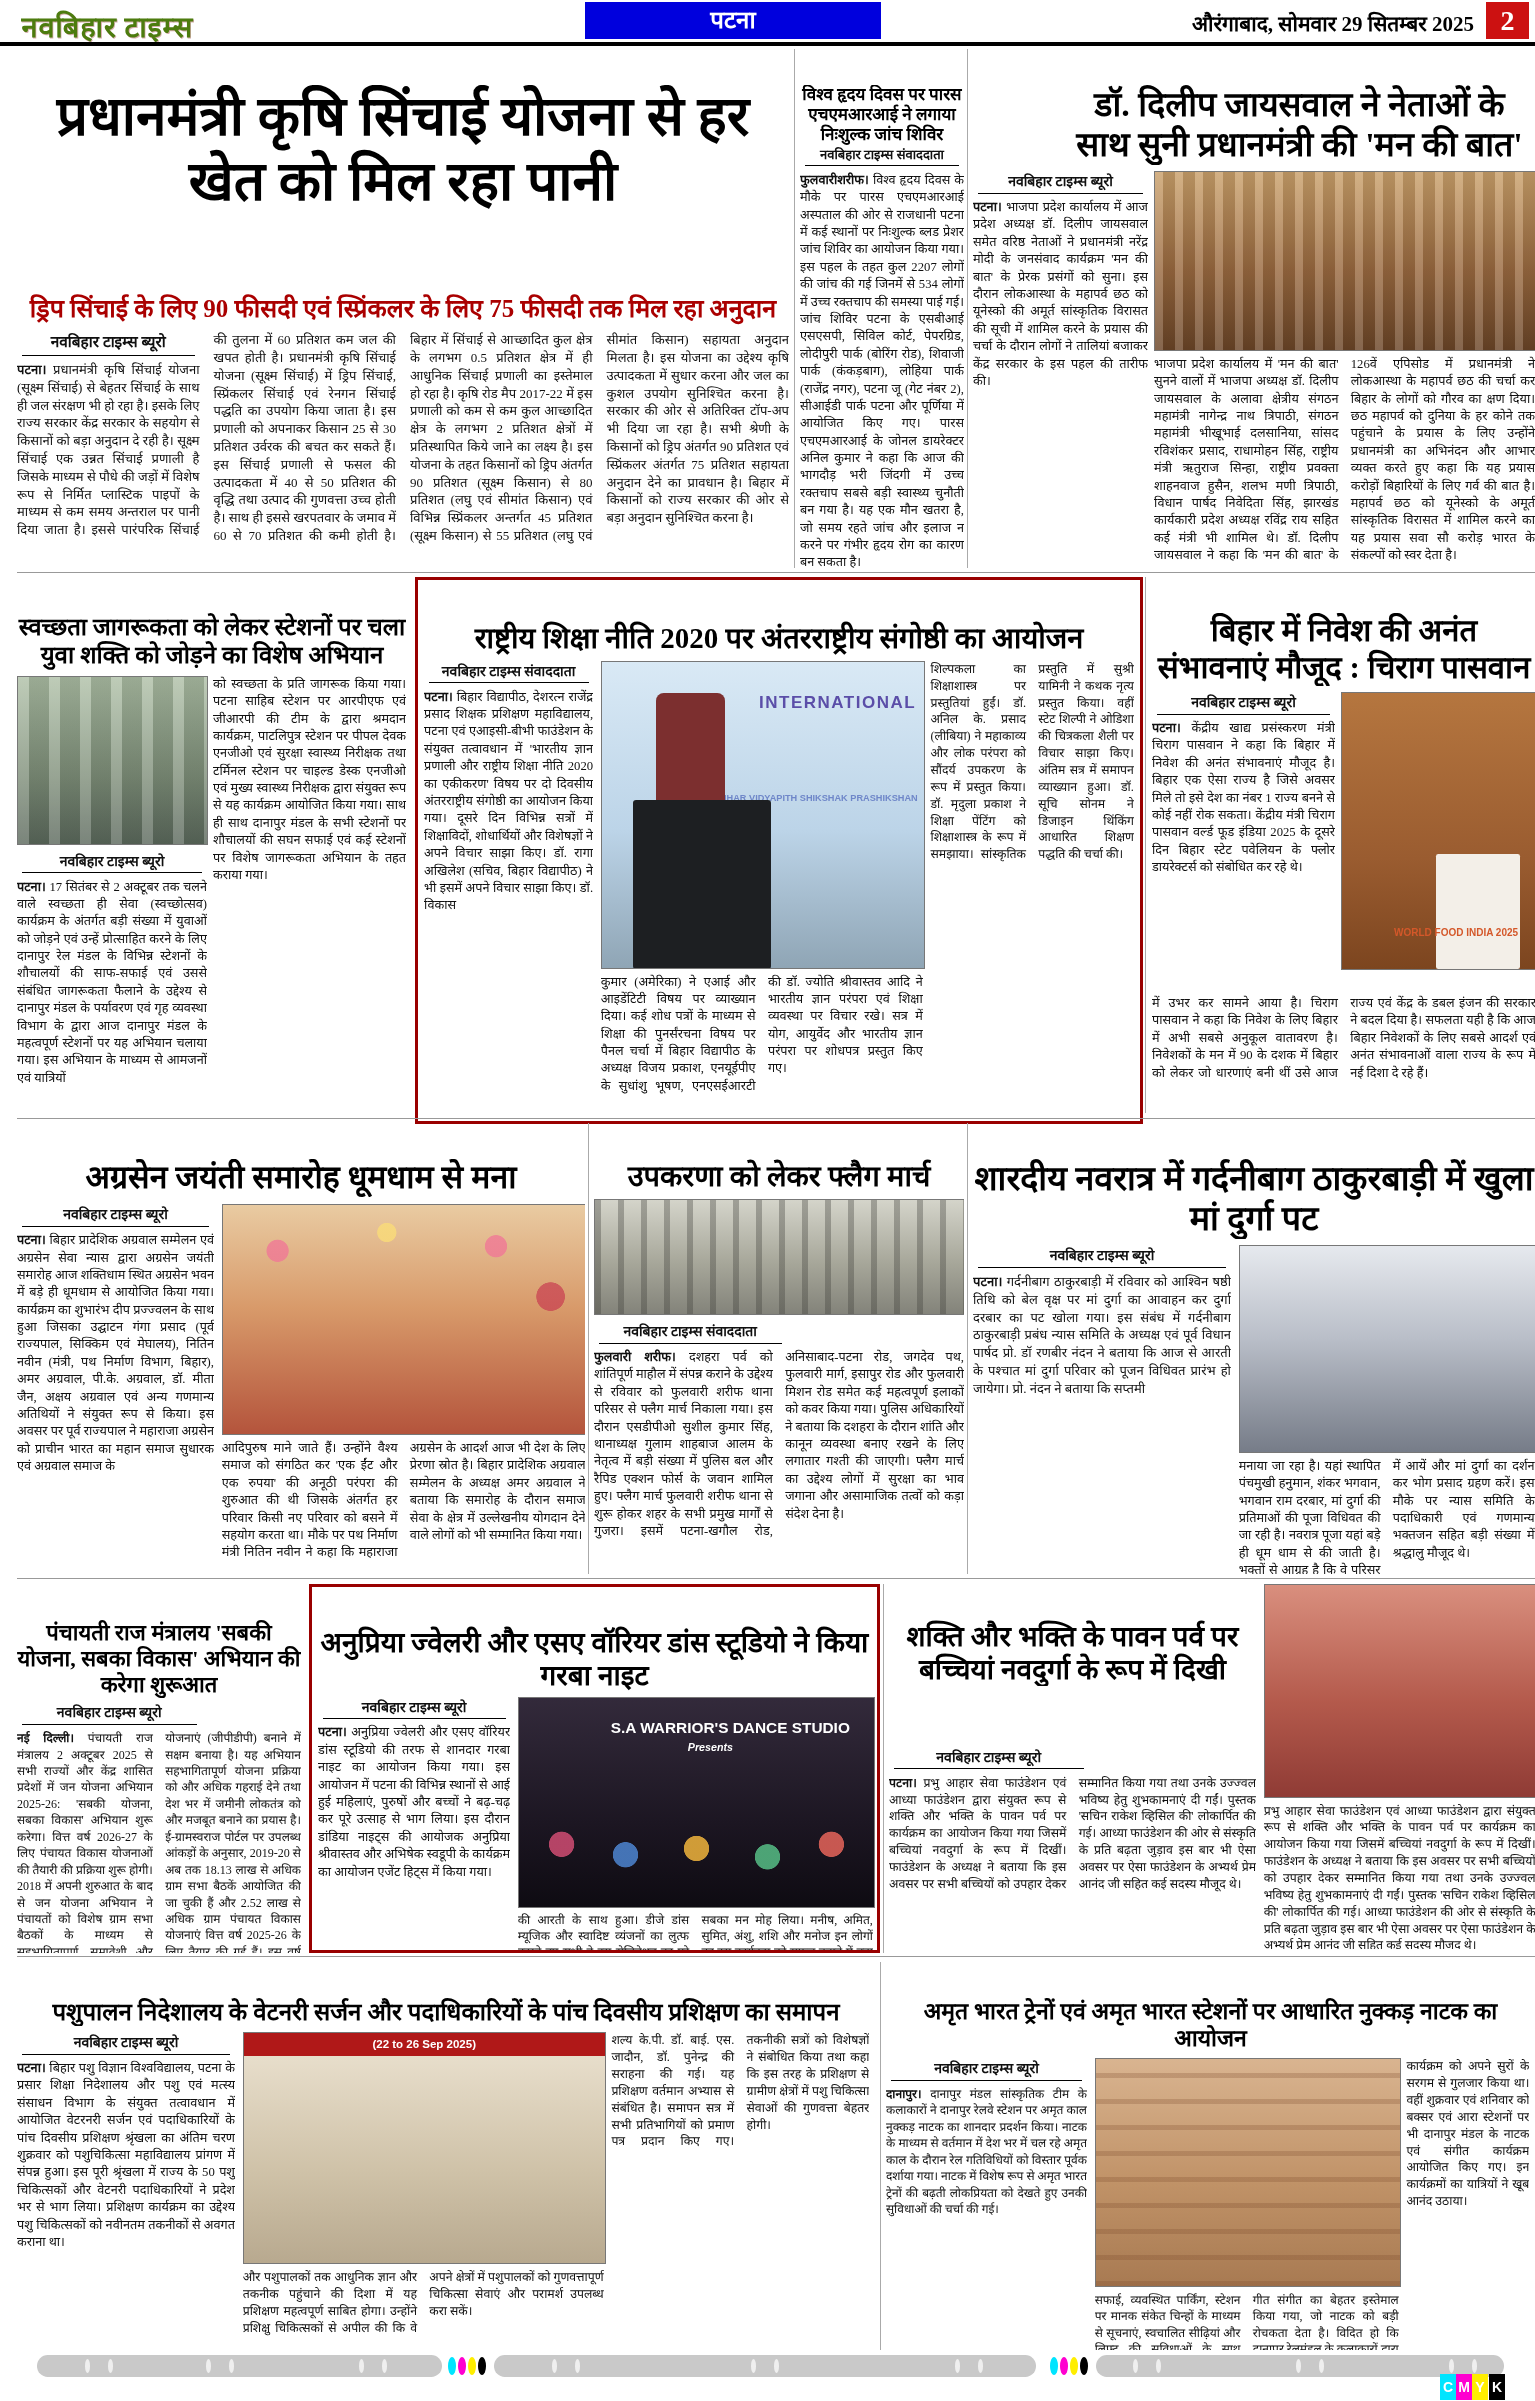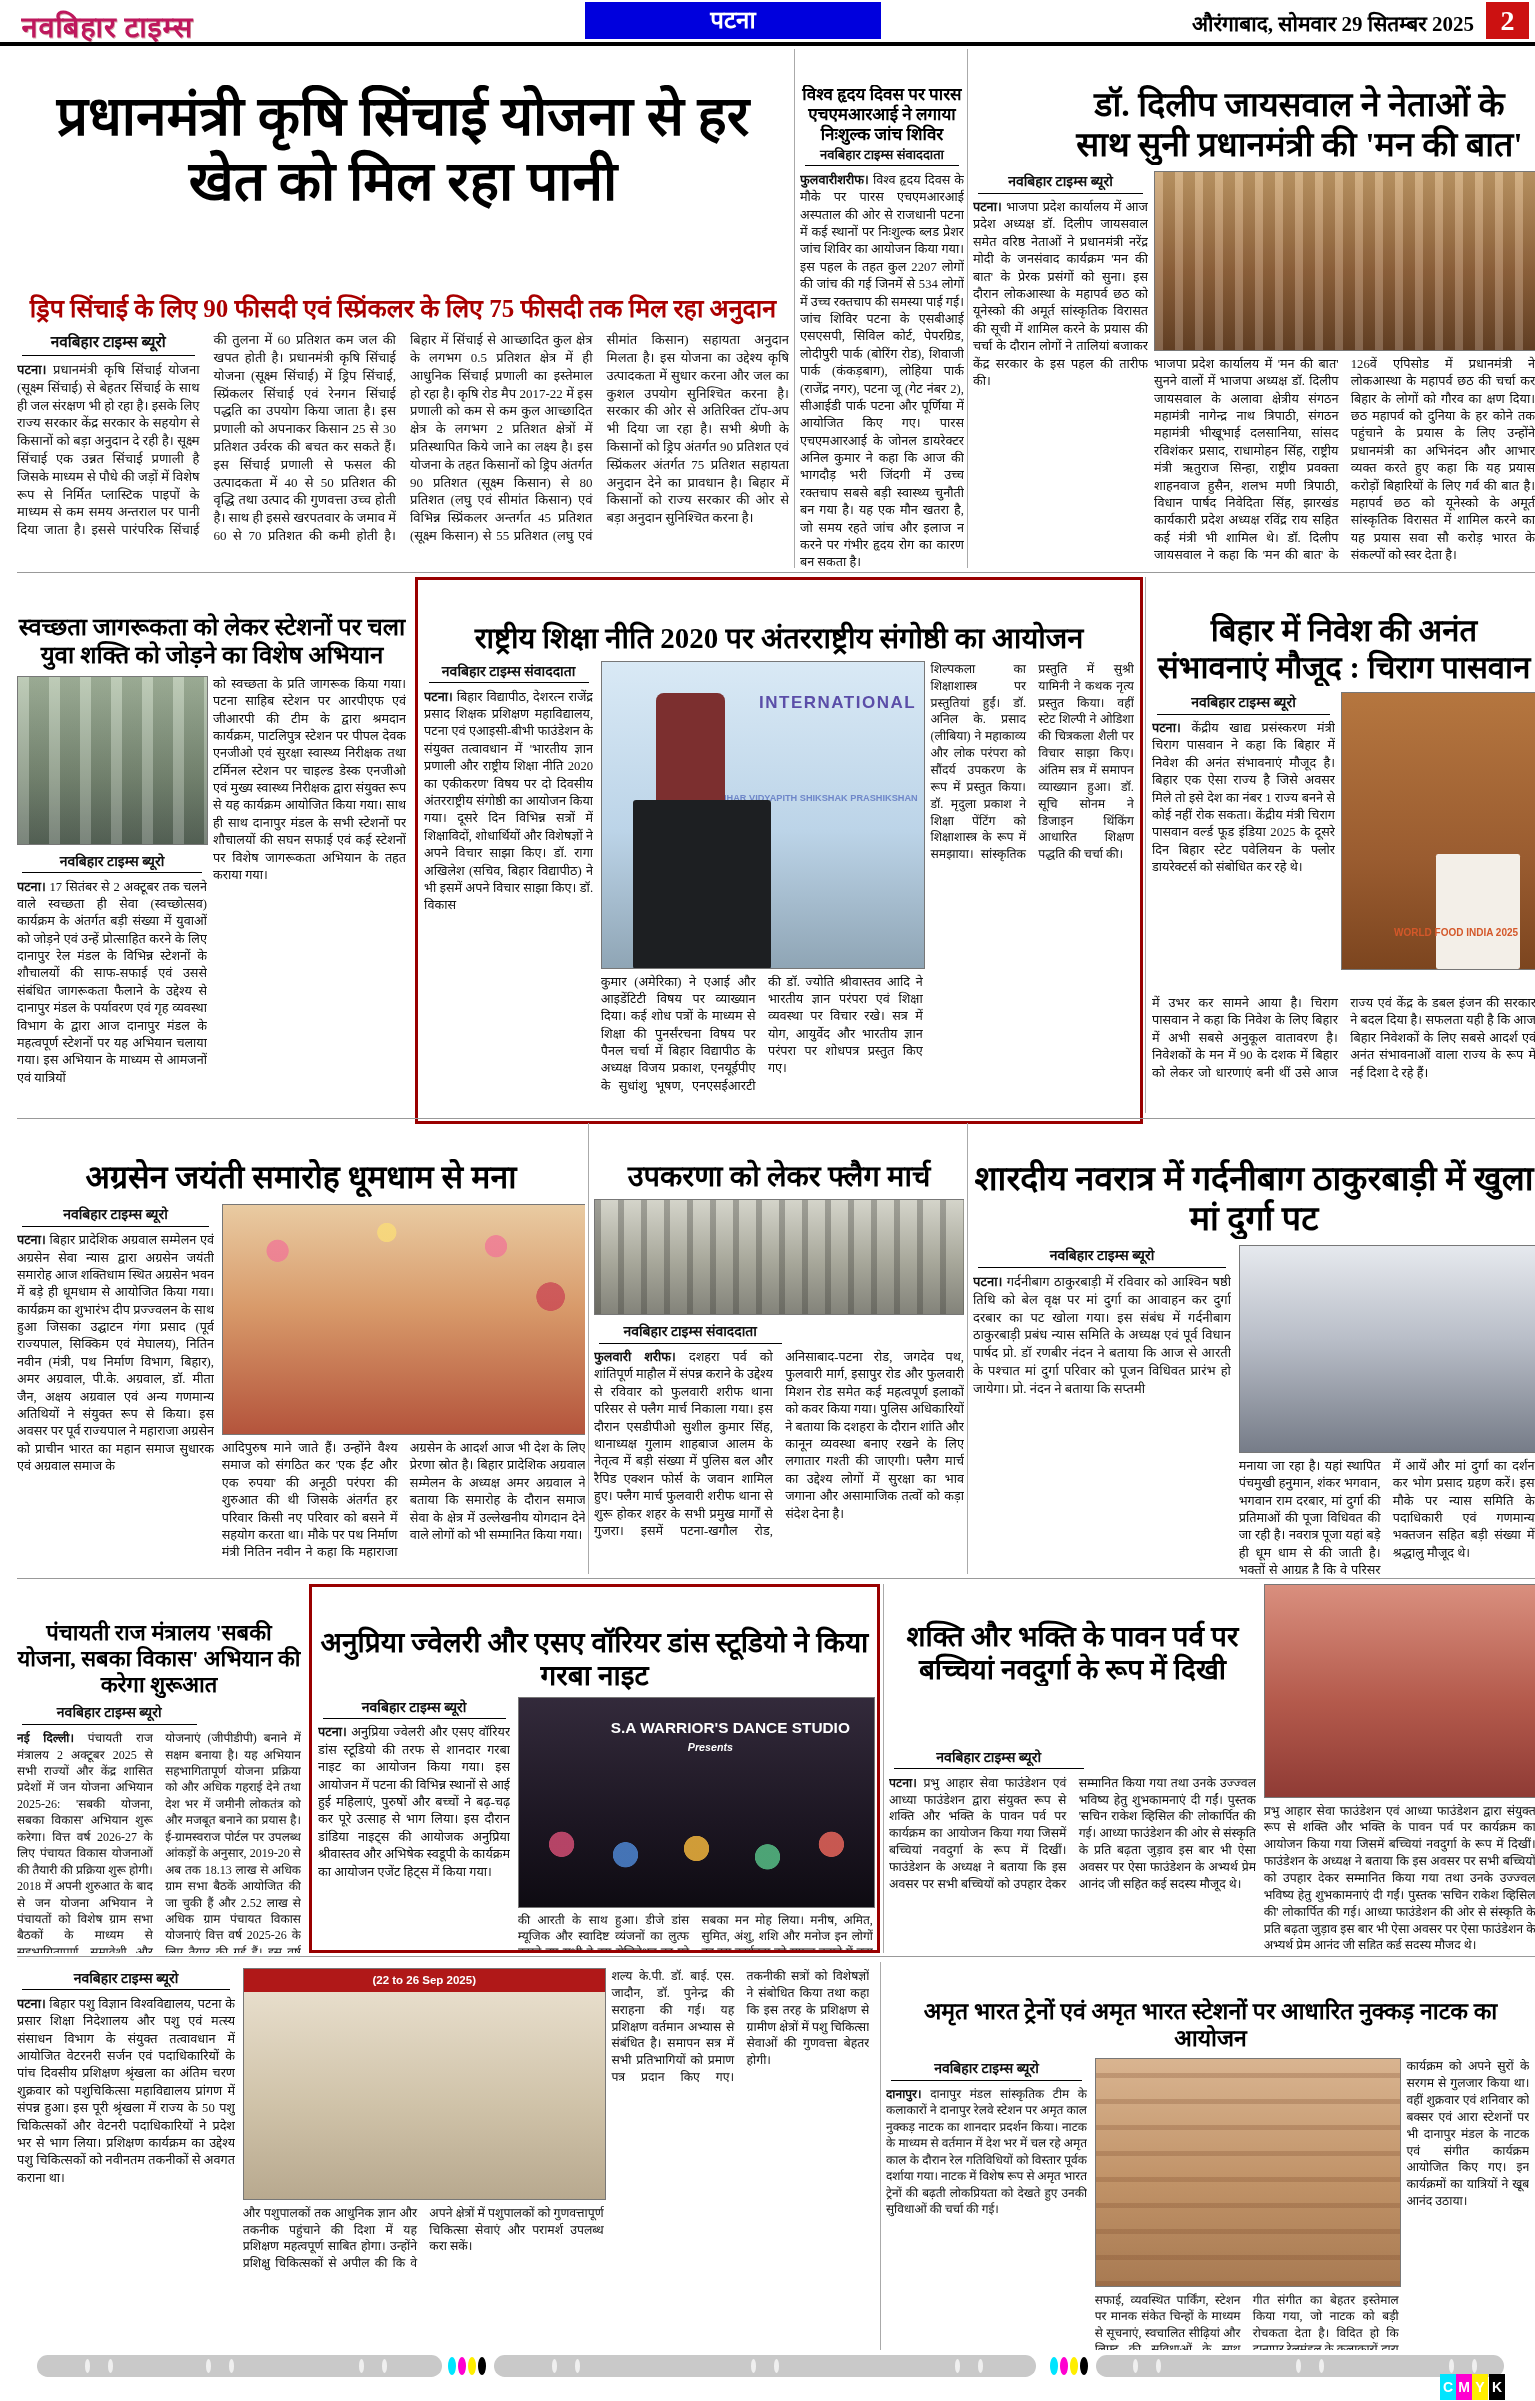--- a/index.html
+++ b/index.html
@@ -1,20 +1,20 @@
 <!DOCTYPE html>
 <html style="font-size:12.3px"><head>
 <meta charset="utf-8">
 <style>
   html,body{margin:0;padding:0;background:#e8e8e8;}
   .page{position:relative;width:1535px;height:2401px;background:#ffffff;overflow:hidden;
         font-family:"Liberation Serif","DejaVu Sans",serif;color:#101010;}
   .abs{position:absolute;box-sizing:border-box;}
   
-  .mast-title{font-size:29px;font-weight:bold;color:#be185d;letter-spacing:0.8px;text-shadow:0.8px 0.8px 0 #d8b0b0;}
+  .mast-title{font-size:29px;font-weight:bold;color:#4d7c0f;letter-spacing:0.8px;text-shadow:0.8px 0.8px 0 #d8b0b0;}
   .mast-edition{background:#0000dd;color:#fff;font-size:24px;font-weight:bold;text-align:center;line-height:37px;}
   .mast-date{font-size:21px;font-weight:bold;color:#000;text-align:right;}
   .mast-page{background:#cc1111;color:#fff;font-size:28px;font-weight:bold;text-align:center;line-height:37px;}
   .mast-rule{background:#000;}
   
   .hl{font-weight:bold;color:#000;text-align:center;line-height:1.18;overflow:hidden;margin-top:36px;}
   .sub{font-weight:bold;color:#aa0000;text-align:center;line-height:1.2;}
   .byline{font-weight:bold;font-size:15.4px;text-align:center;border-bottom:1.5px solid #000;
           padding:0 3.1px 2.3px 3.1px;margin:0 4.6px 5.4px 4.6px;white-space:nowrap;overflow:hidden;}
   .bt{font-size:13px;line-height:1.37;text-align:justify;overflow:hidden;}
@@ -267,20 +267,21 @@
       <div style="width:272px;margin-left:7.7px;">
         <div class="photo ph-navdurga" style="width:272px;height:212px;"></div>
         <div class="bt" style="font-size:12.3px;height:146px;margin-top:4.6px;">प्रभु आहार सेवा फाउंडेशन एवं आध्या फाउंडेशन द्वारा संयुक्त रूप से शक्ति और भक्ति के पावन पर्व पर कार्यक्रम का आयोजन किया गया जिसमें बच्चियां नवदुर्गा के रूप में दिखीं। फाउंडेशन के अध्यक्ष ने बताया कि इस अवसर पर सभी बच्चियों को उपहार देकर सम्मानित किया गया तथा उनके उज्ज्वल भविष्य हेतु शुभकामनाएं दी गईं। पुस्तक 'सचिन राकेश व्हिसिल की' लोकार्पित की गई। आध्या फाउंडेशन की ओर से संस्कृति के प्रति बढ़ता जुड़ाव इस बार भी ऐसा अवसर पर ऐसा फाउंडेशन के अभ्यर्थ प्रेम आनंद जी सहित कई सदस्य मौजूद थे।</div>
       </div>
     </div>
   </div>
 
   <div class="abs hline" style="left:17px;top:1956px;width:1519px;"></div>
 
   <div class="abs" style="left:17px;top:1962px;width:858px;height:388px;overflow:hidden;">
+    <div class="hl" style="font-size:24px;">पशुपालन निदेशालय के वेटनरी सर्जन और पदाधिकारियों के पांच दिवसीय प्रशिक्षण का समापन</div>
     <div class="row" style="margin-top:6.1px;">
       <div style="width:218px;flex-shrink:0;">
         <div class="byline" style="font-size:14px;">नवबिहार टाइम्स ब्यूरो</div>
         <div class="bt" style="font-size:12.7px;height:315px;">
           <span class="dl">पटना।</span>
           <span>बिहार पशु विज्ञान विश्वविद्यालय, पटना के प्रसार शिक्षा निदेशालय और पशु एवं मत्स्य संसाधन विभाग के संयुक्त तत्वावधान में आयोजित वेटरनरी सर्जन एवं पदाधिकारियों के पांच दिवसीय प्रशिक्षण श्रृंखला का अंतिम चरण शुक्रवार को पशुचिकित्सा महाविद्यालय प्रांगण में संपन्न हुआ। इस पूरी श्रृंखला में राज्य के 50 पशु चिकित्सकों और वेटनरी पदाधिकारियों ने प्रदेश भर से भाग लिया। प्रशिक्षण कार्यक्रम का उद्देश्य पशु चिकित्सकों को नवीनतम तकनीकों से अवगत कराना था।</span>
         </div>
       </div>
       <div style="width:361px;margin-left:7.7px;flex-shrink:0;">
         <div class="photo ph-vet" style="width:361px;height:230px;">

